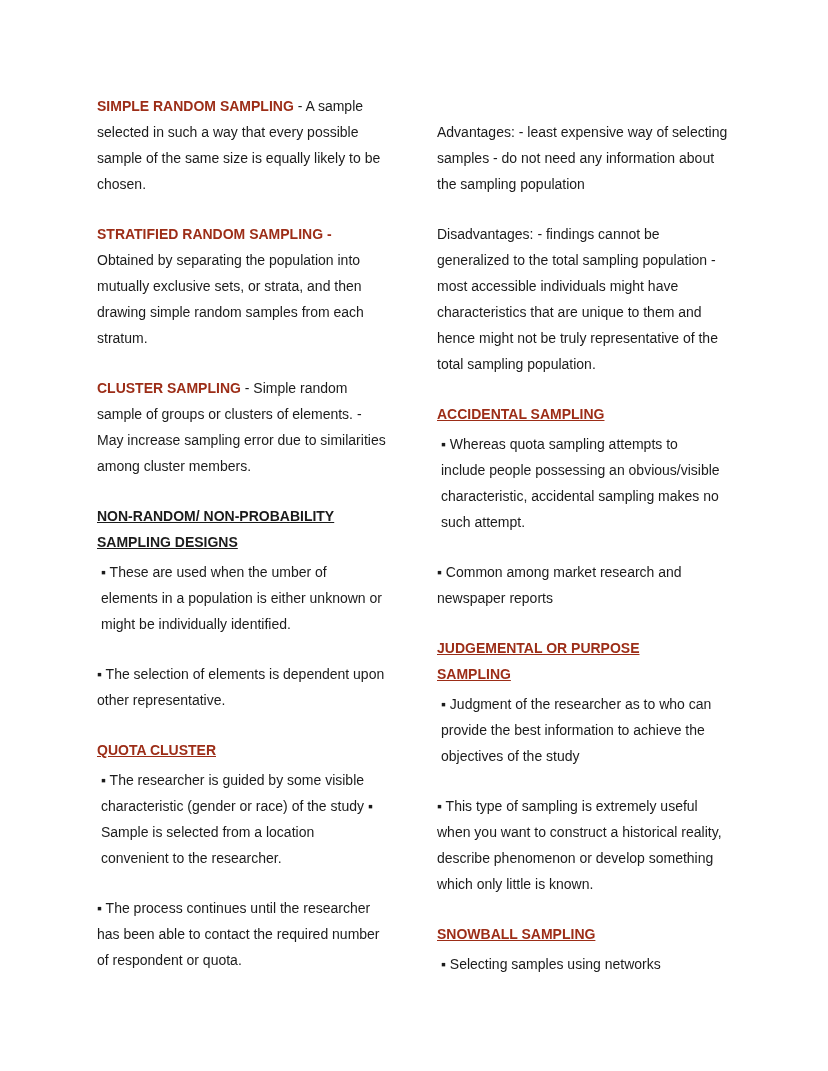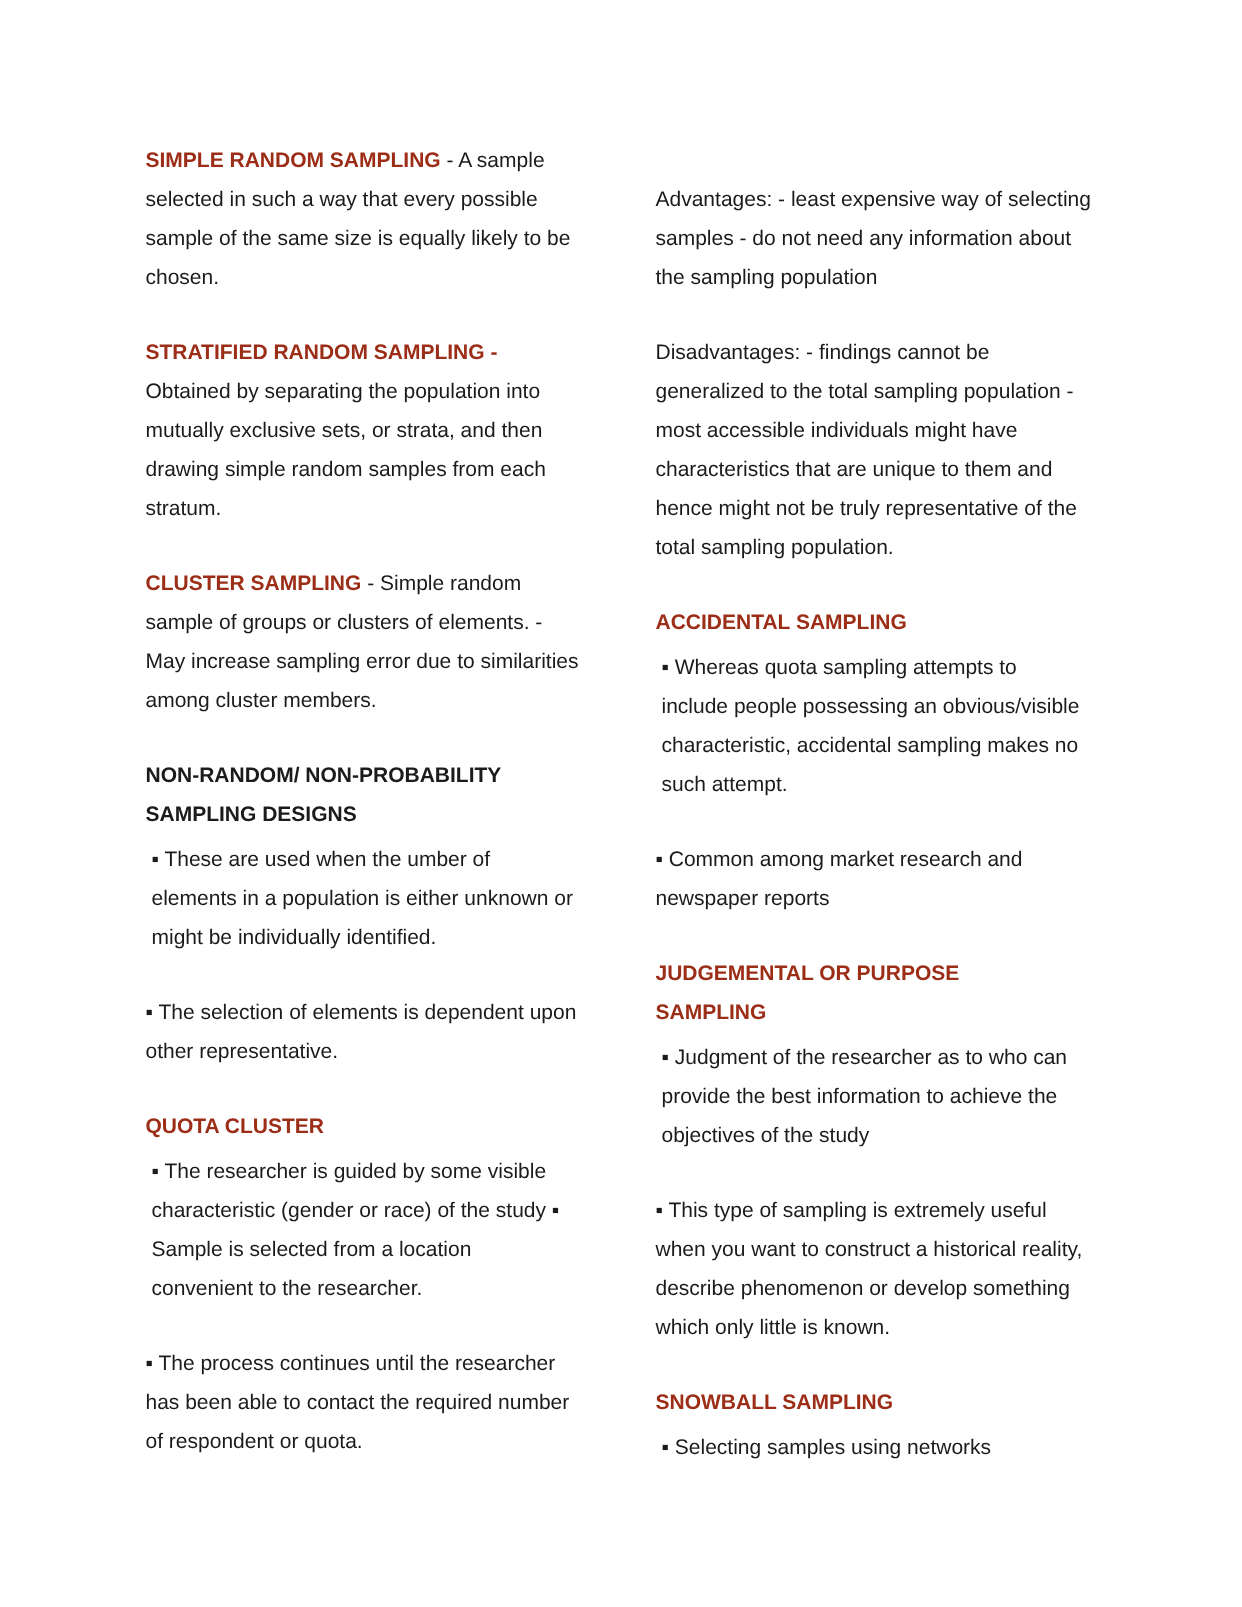--- a/index.html
+++ b/index.html
@@ -22,21 +22,21 @@
   }
   .col { width: 292px; flex: 0 0 292px; }
   .col-right { padding-top: 26px; }
   .block { margin: 0 0 24px 0; }
   p { margin: 0; }
   p.block { margin: 0 0 24px 0; }
   .h {
     font-weight: 700;
     color: var(--heading-color, #9c2d17);
   }
-  .h-block { display: block; white-space: pre-line; }
+  .h-block { display: block; white-space: pre-line; text-decoration: underline; }
   .h-black { color: var(--text-color, #1b1b1b); }
   .lead { font-weight: 400; }
   .txt { margin: 4px; }
 </style>
 </head>
 <body>
 
 <div class="page">
 
   <section class="col col-left">

